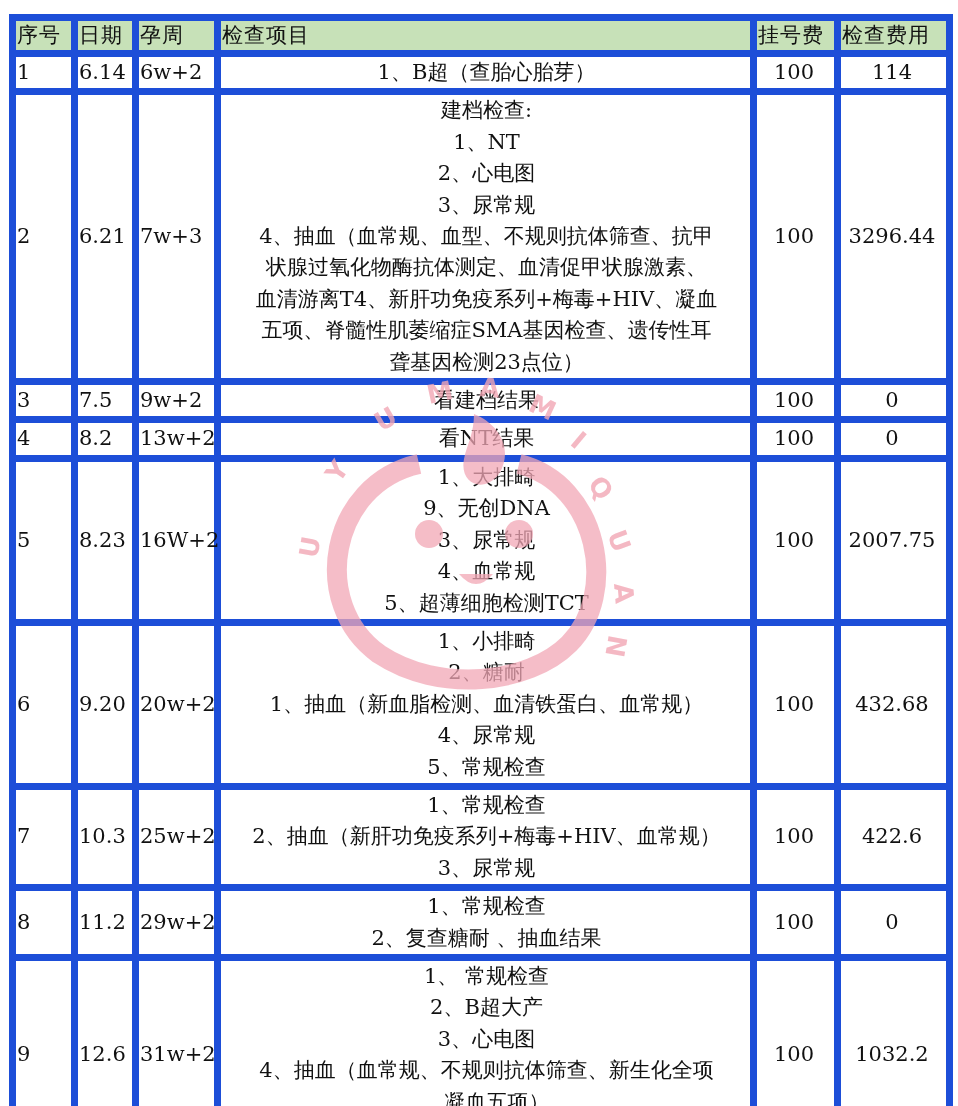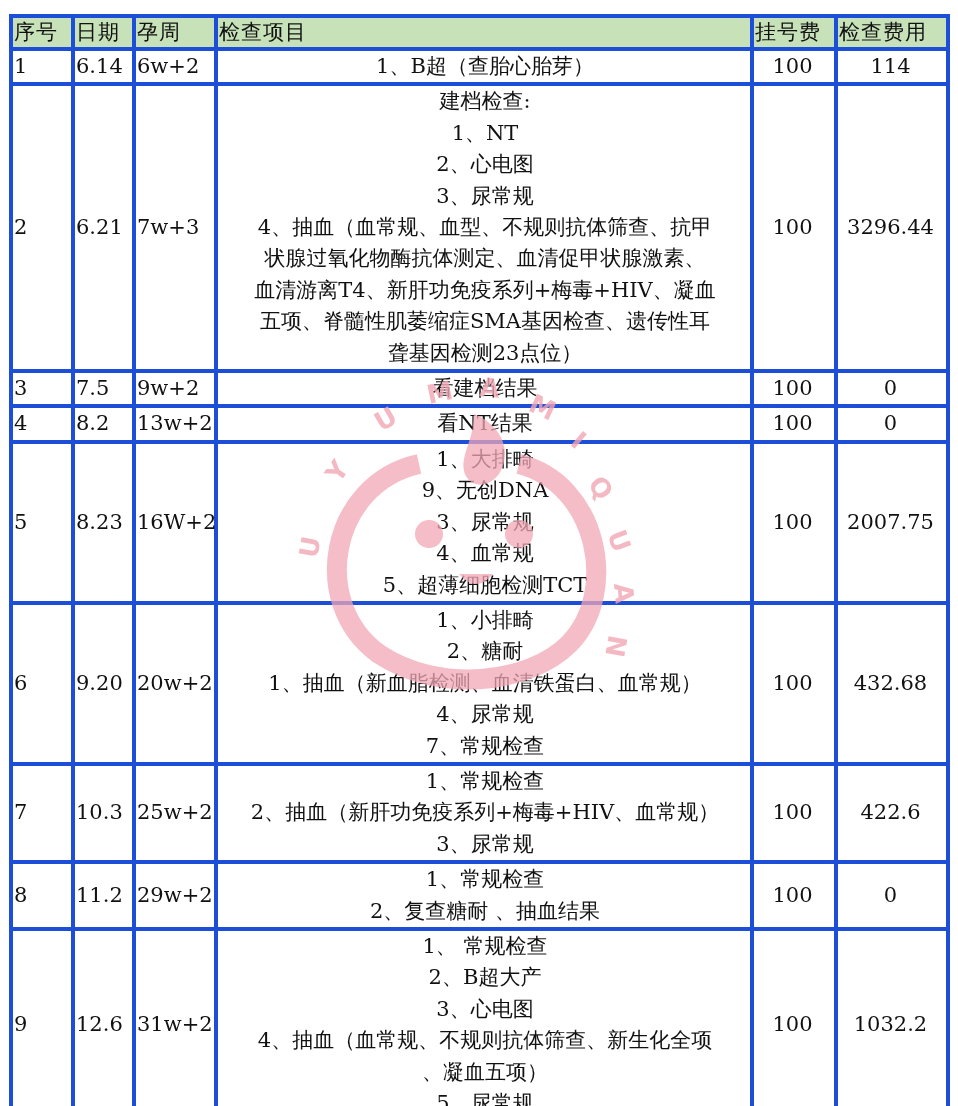--- a/index.html
+++ b/index.html
@@ -6,21 +6,21 @@
     body { width: 958px; height: 1106px; position: relative; overflow: hidden;
            font-family: "DejaVu Serif", "Liberation Serif", serif; color: #111; }
     .wrap { position: absolute; left: 9px; top: 14px; width: 937px; }
     table { border-collapse: collapse; width: 937px; table-layout: fixed; position: relative; z-index: 2; }
     col.c-seq { width: 62px; }
     col.c-date { width: 61px; }
     col.c-week { width: 82px; }
     col.c-items { width: 536px; }
     col.c-reg { width: 84px; }
     col.c-exam { width: 112px; }
-    th, td { border: 4px solid #1d4ed8; padding: 0 1px; vertical-align: middle;
+    th, td { border: 7px solid #1d4ed8; padding: 0 1px; vertical-align: middle;
              font-size: 21px; line-height: 31.4px; font-weight: normal; text-align: left; margin-top: 35px; }
     th { background: #c7e1b8; height: 29px; line-height: 29px; letter-spacing: 1px; }
     td.num { text-align: center; padding-right: 4px; }
     td.items { padding-left: 3px; text-align: center; }
     .line { display: block; white-space: nowrap; }
     .wm { position: absolute; z-index: 3; pointer-events: none; }
   </style>
 </head>
 <body>
 
@@ -109,21 +109,21 @@
         </tr>
         <tr style="height: 158px;">
           <td>6</td>
           <td>9.20</td>
           <td>20w+2</td>
           <td class="items">
             <span class="line">1、小排畸</span>
             <span class="line">2、糖耐</span>
             <span class="line">1、抽血（新血脂检测、血清铁蛋白、血常规）</span>
             <span class="line">4、尿常规</span>
-            <span class="line">7、常规检查</span>
+            <span class="line">5、常规检查</span>
           </td>
           <td class="num">100</td>
           <td class="num">432.68</td>
         </tr>
         <tr style="height: 95px;">
           <td>7</td>
           <td>10.3</td>
           <td>25w+2</td>
           <td class="items">
             <span class="line">1、常规检查</span>

